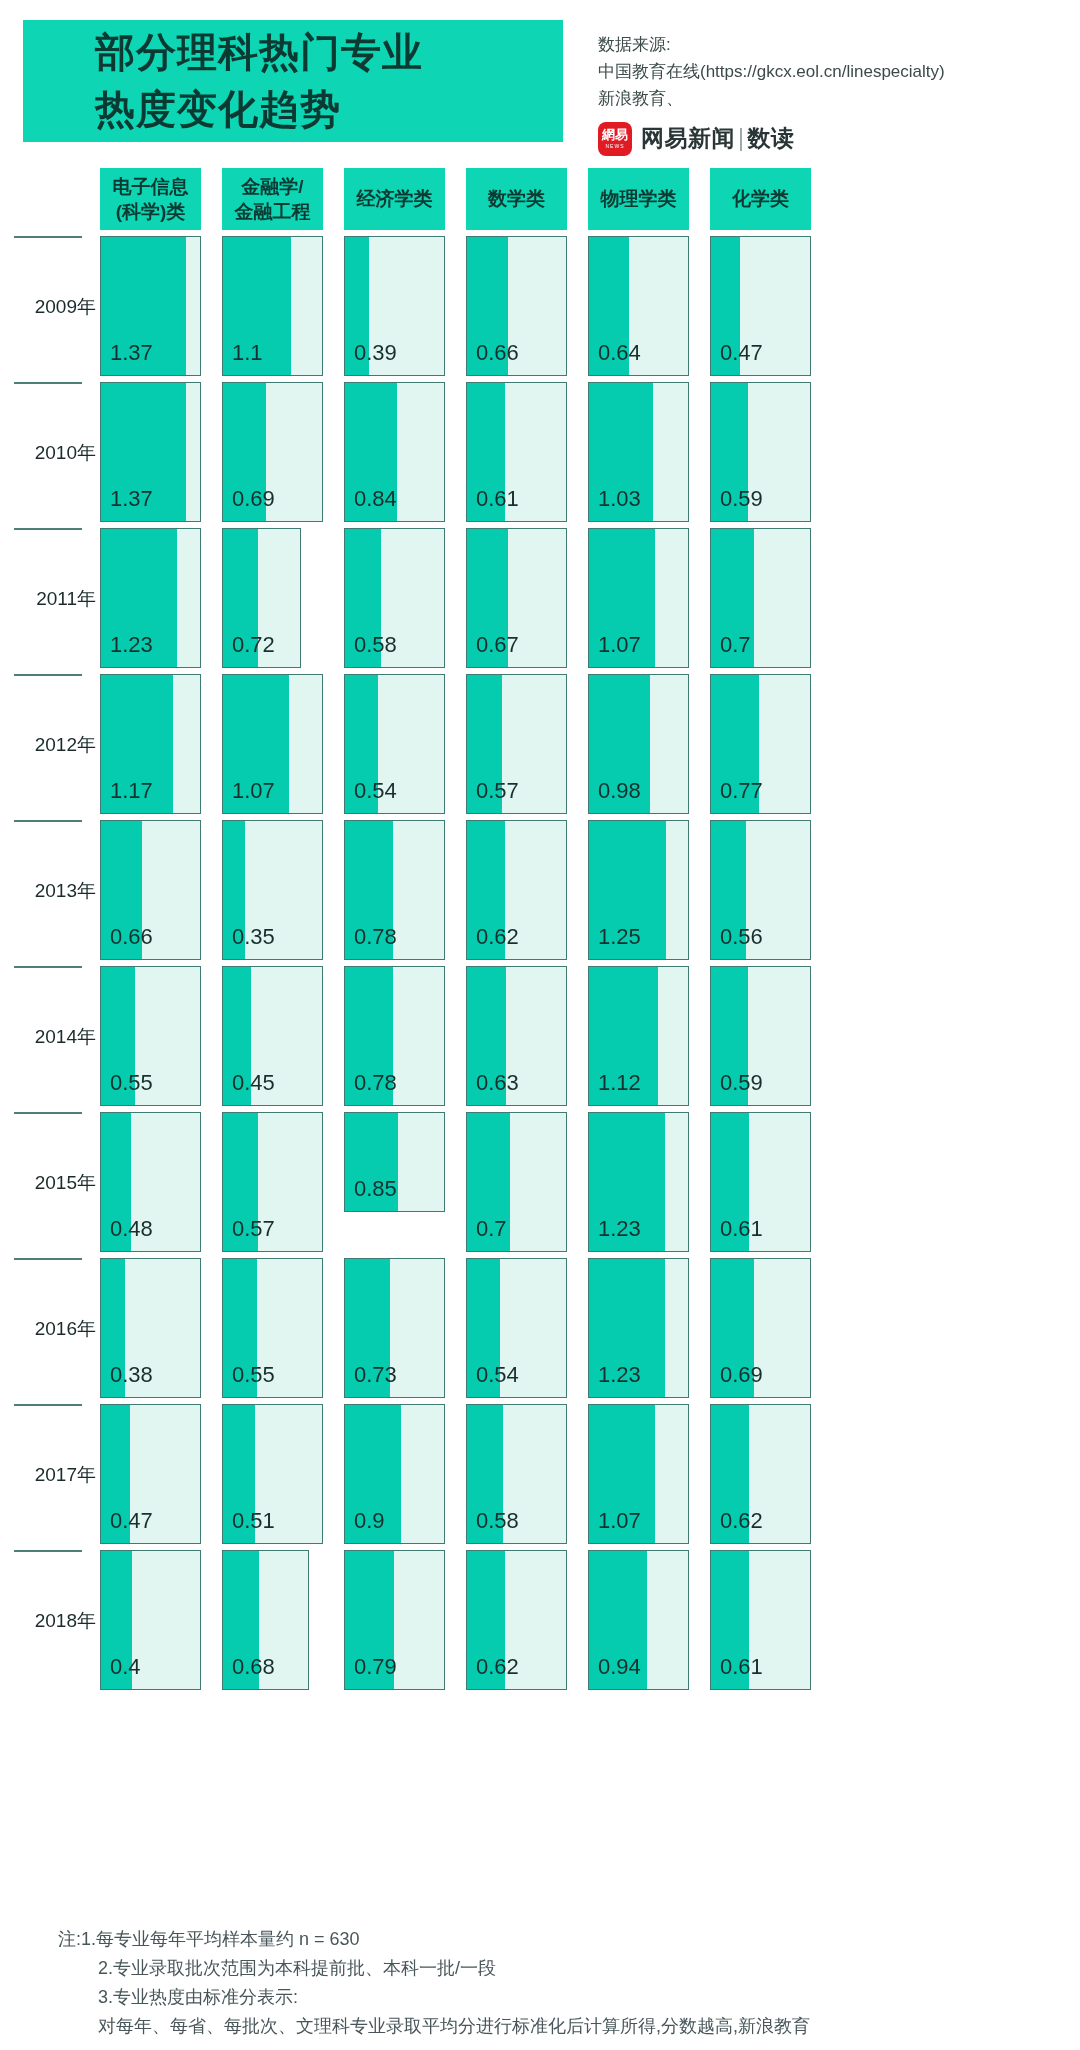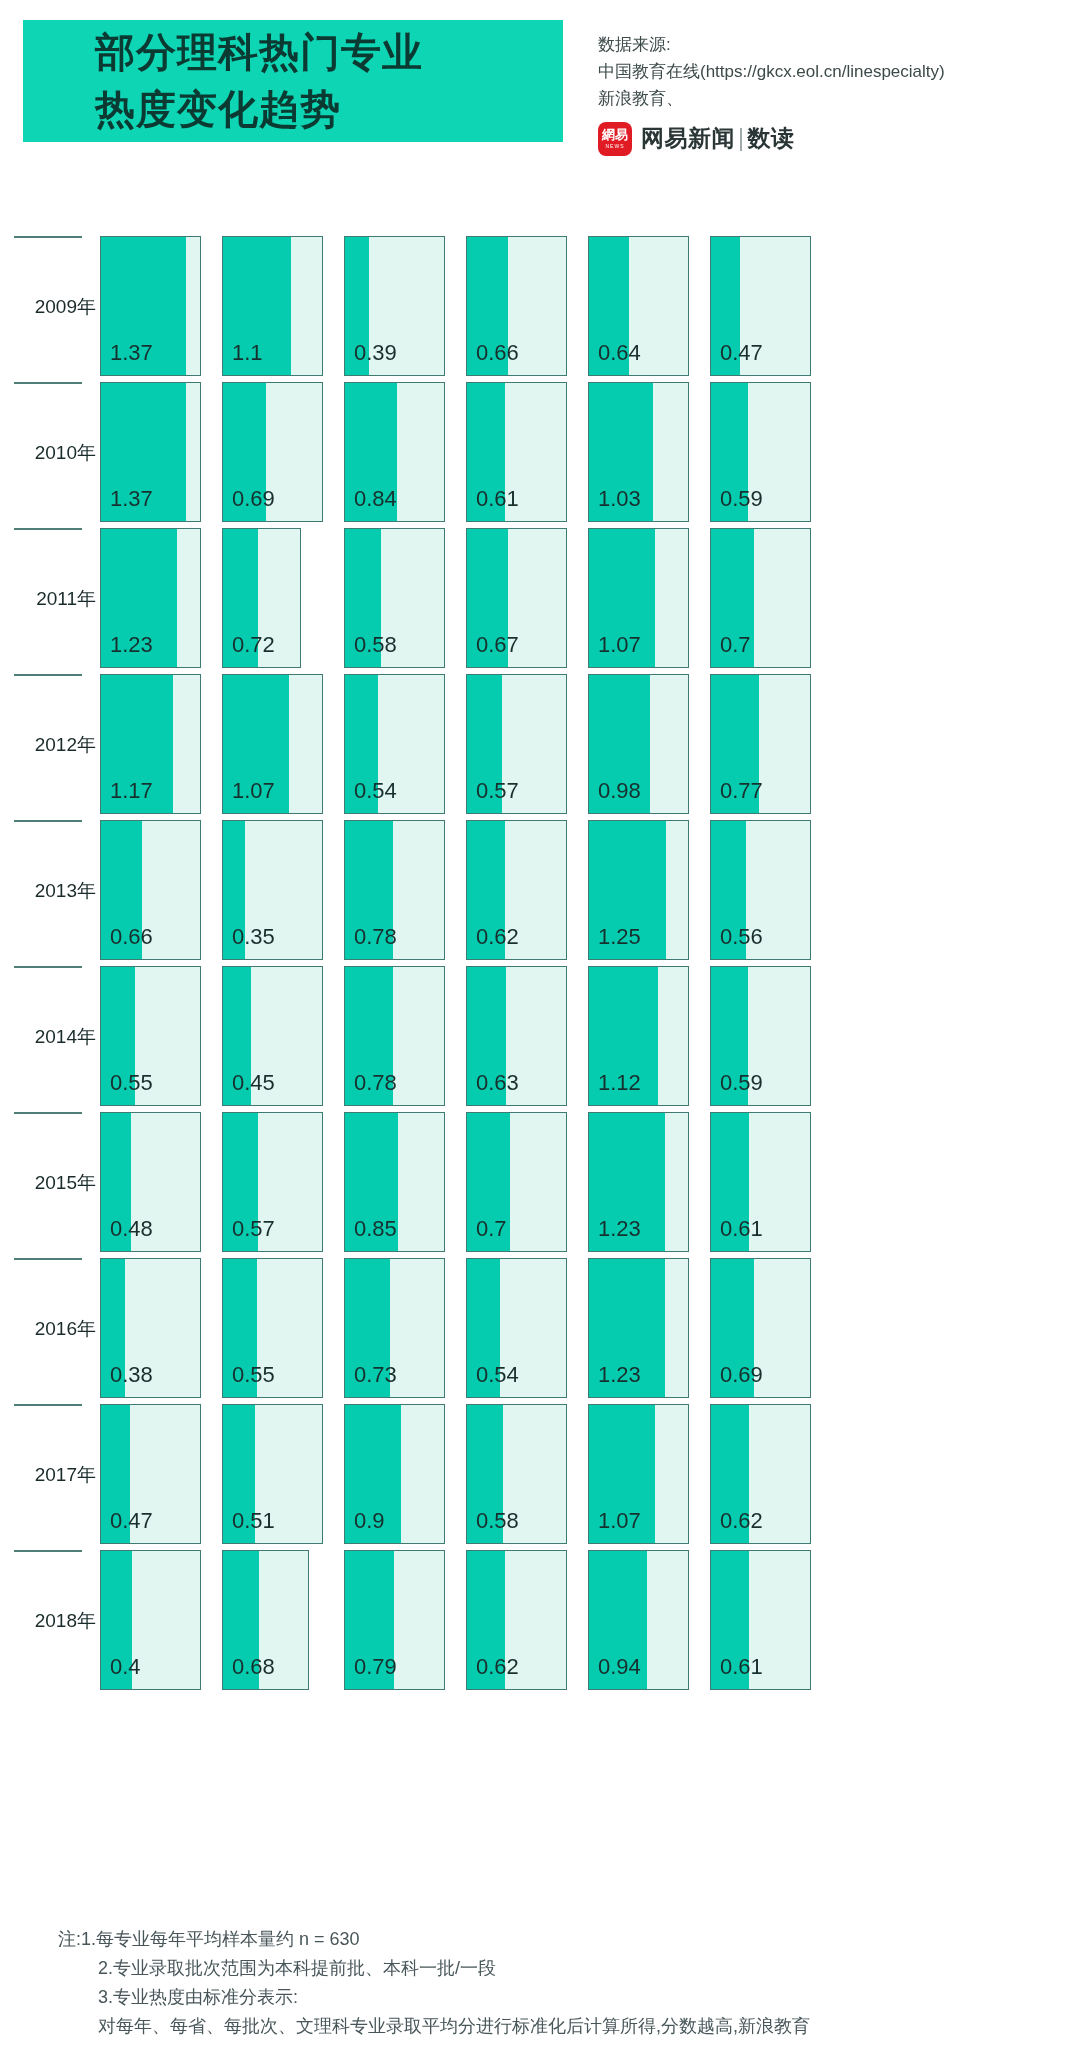--- a/index.html
+++ b/index.html
@@ -130,20 +130,42 @@
           <div class="cn">網易</div>
           <div class="en">NEWS</div>
         </div>
         <div class="brand-text">
           <span>网易新闻</span><span class="brand-sep">|</span><span>数读</span>
         </div>
       </div>
     </div>
   </div>
 
+  <div class="colhead-row" id="colhead-row">
+      <div class="colhead" style="left: 100px; width: 101px;">
+        <span>电子信息</span>
+        <span>(科学)类</span>
+      </div>
+      <div class="colhead" style="left: 222px; width: 101px;">
+        <span>金融学/</span>
+        <span>金融工程</span>
+      </div>
+      <div class="colhead" style="left: 344px; width: 101px;">
+        <span>经济学类</span>
+      </div>
+      <div class="colhead" style="left: 466px; width: 101px;">
+        <span>数学类</span>
+      </div>
+      <div class="colhead" style="left: 588px; width: 101px;">
+        <span>物理学类</span>
+      </div>
+      <div class="colhead" style="left: 710px; width: 101px;">
+        <span>化学类</span>
+      </div>
+    </div>
 
   <div class="grid" id="grid">
       <div class="yr-rule" style="top: 4px;"></div>
       <div class="yr-label" style="top: 62px;">2009年</div>
       <div class="bar" style="left: 100px; width: 101px; top: 4px; height: 140px;">
         <div class="fill" style="width: 85.625%;"></div>
         <div class="val">1.37</div>
       </div>
       <div class="bar" style="left: 222px; width: 101px; top: 4px; height: 140px;">
         <div class="fill" style="width: 68.75%;"></div>
@@ -298,21 +320,21 @@
       <div class="yr-rule" style="top: 880px;"></div>
       <div class="yr-label" style="top: 938px;">2015年</div>
       <div class="bar" style="left: 100px; width: 101px; top: 880px; height: 140px;">
         <div class="fill" style="width: 30%;"></div>
         <div class="val">0.48</div>
       </div>
       <div class="bar" style="left: 222px; width: 101px; top: 880px; height: 140px;">
         <div class="fill" style="width: 35.625%;"></div>
         <div class="val">0.57</div>
       </div>
-      <div class="bar" style="left: 344px; width: 101px; top: 880px; height: 140px; padding-left: 28px;">
+      <div class="bar" style="left: 344px; width: 101px; top: 880px; height: 100px; padding-left: 28px;">
         <div class="fill" style="width: 53.125%;"></div>
         <div class="val">0.85</div>
       </div>
       <div class="bar" style="left: 466px; width: 101px; top: 880px; height: 140px;">
         <div class="fill" style="width: 43.75%;"></div>
         <div class="val">0.7</div>
       </div>
       <div class="bar" style="left: 588px; width: 101px; top: 880px; height: 140px;">
         <div class="fill" style="width: 76.875%;"></div>
         <div class="val">1.23</div>

